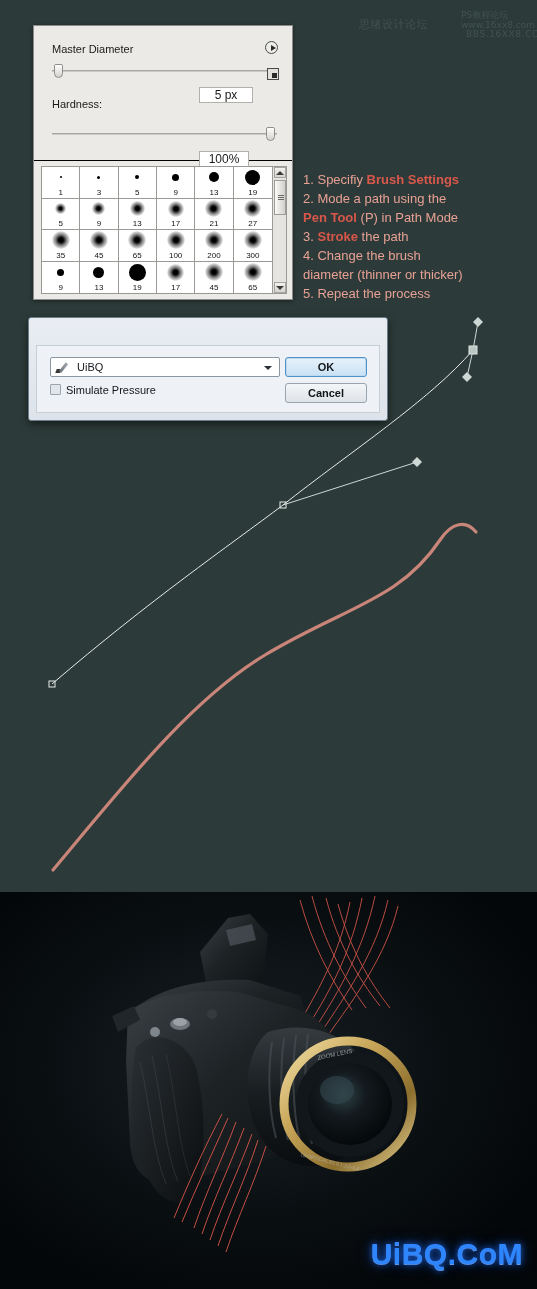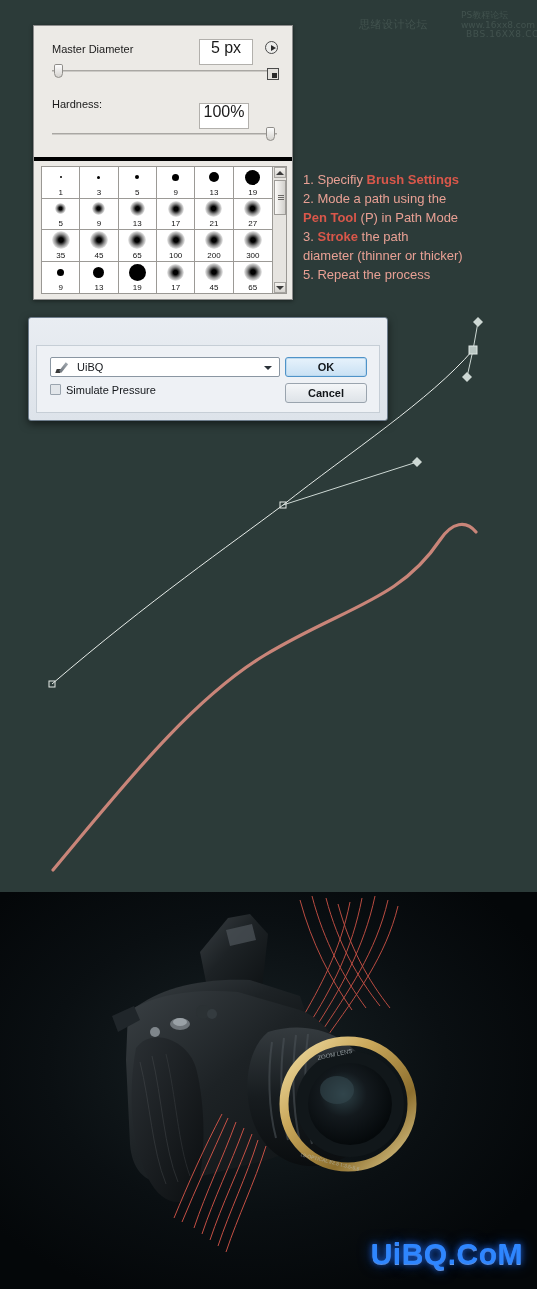--- a/index.html
+++ b/index.html
@@ -43,31 +43,31 @@
   .wm-c { left:128px; top:12px; font-size:9px; }
   .wm-d { left:133px; top:21px; font-size:9px; letter-spacing:.6px; }
 
   
   #brush-panel {
     position:absolute; left:33px; top:25px; width:260px; height:275px;
     background:#eceae6;
     border:1px solid #8c8c8c;
     box-shadow:0 1px 4px rgba(0,0,0,.45);
   }
-  .bp-top { position:relative; height:135px; border-bottom:4px solid #000000; }
+  .bp-top { position:relative; height:135px; border-bottom:1px solid #000000; }
   .bp-label {
     position:absolute; font-size:11px; color:#1a1a1a;
     font-family:"Liberation Sans", sans-serif;
   }
   .bp-label.md { left:18px; top:17px; }
   .bp-label.hd { left:18px; top:72px; }
   .bp-field {
     position:absolute; background:#ffffff; border:1px solid #b2b0ac;
-    font-size:16px; color:#1a1a1a; text-align:center;
-    line-height:15px; height:26px;
+    font-size:12px; color:#1a1a1a; text-align:center;
+    line-height:15px; height:16px;margin-top:48px;
   }
   .bp-field.md { left:165px; top:13px; width:54px; }
   .bp-field.hd { left:165px; top:77px; width:50px; }
 
   .slider { position:absolute; height:14px; }
   .slider.md { left:18px; top:38px; width:225px; }
   .slider.hd { left:18px; top:101px; width:225px; }
   .slider .track {
     position:absolute; left:0; top:6px; width:100%; height:2px;
     background:linear-gradient(#bdbbb7,#d9d7d3);
@@ -475,20 +475,21 @@
       <div class="sd-btn ok">OK</div>
       <div class="sd-btn cancel">Cancel</div>
     </div>
   </div>
 
   <div id="instructions">
       <div class="ins-line"><span>1. </span><span>Specifiy </span><b>Brush Settings</b></div>
       <div class="ins-line"><span>2. </span><span>Mode a path using the</span></div>
       <div class="ins-line"><b>Pen Tool</b><span> (P) in Path Mode</span></div>
       <div class="ins-line"><span>3. </span><b>Stroke</b><span> the path</span></div>
+      <div class="ins-line"><span>4. </span><span>Change the brush</span></div>
       <div class="ins-line"><span>diameter (thinner or thicker)</span></div>
       <div class="ins-line"><span>5. </span><span>Repeat the process</span></div>
     </div>
 </div>
 
 <div id="photo">
   <svg width="537" height="397" viewBox="0 0 537 397">
     <defs>
       <radialGradient id="vig" cx="46%" cy="44%" r="62%">
         <stop offset="0%" stop-color="#182124"></stop>

